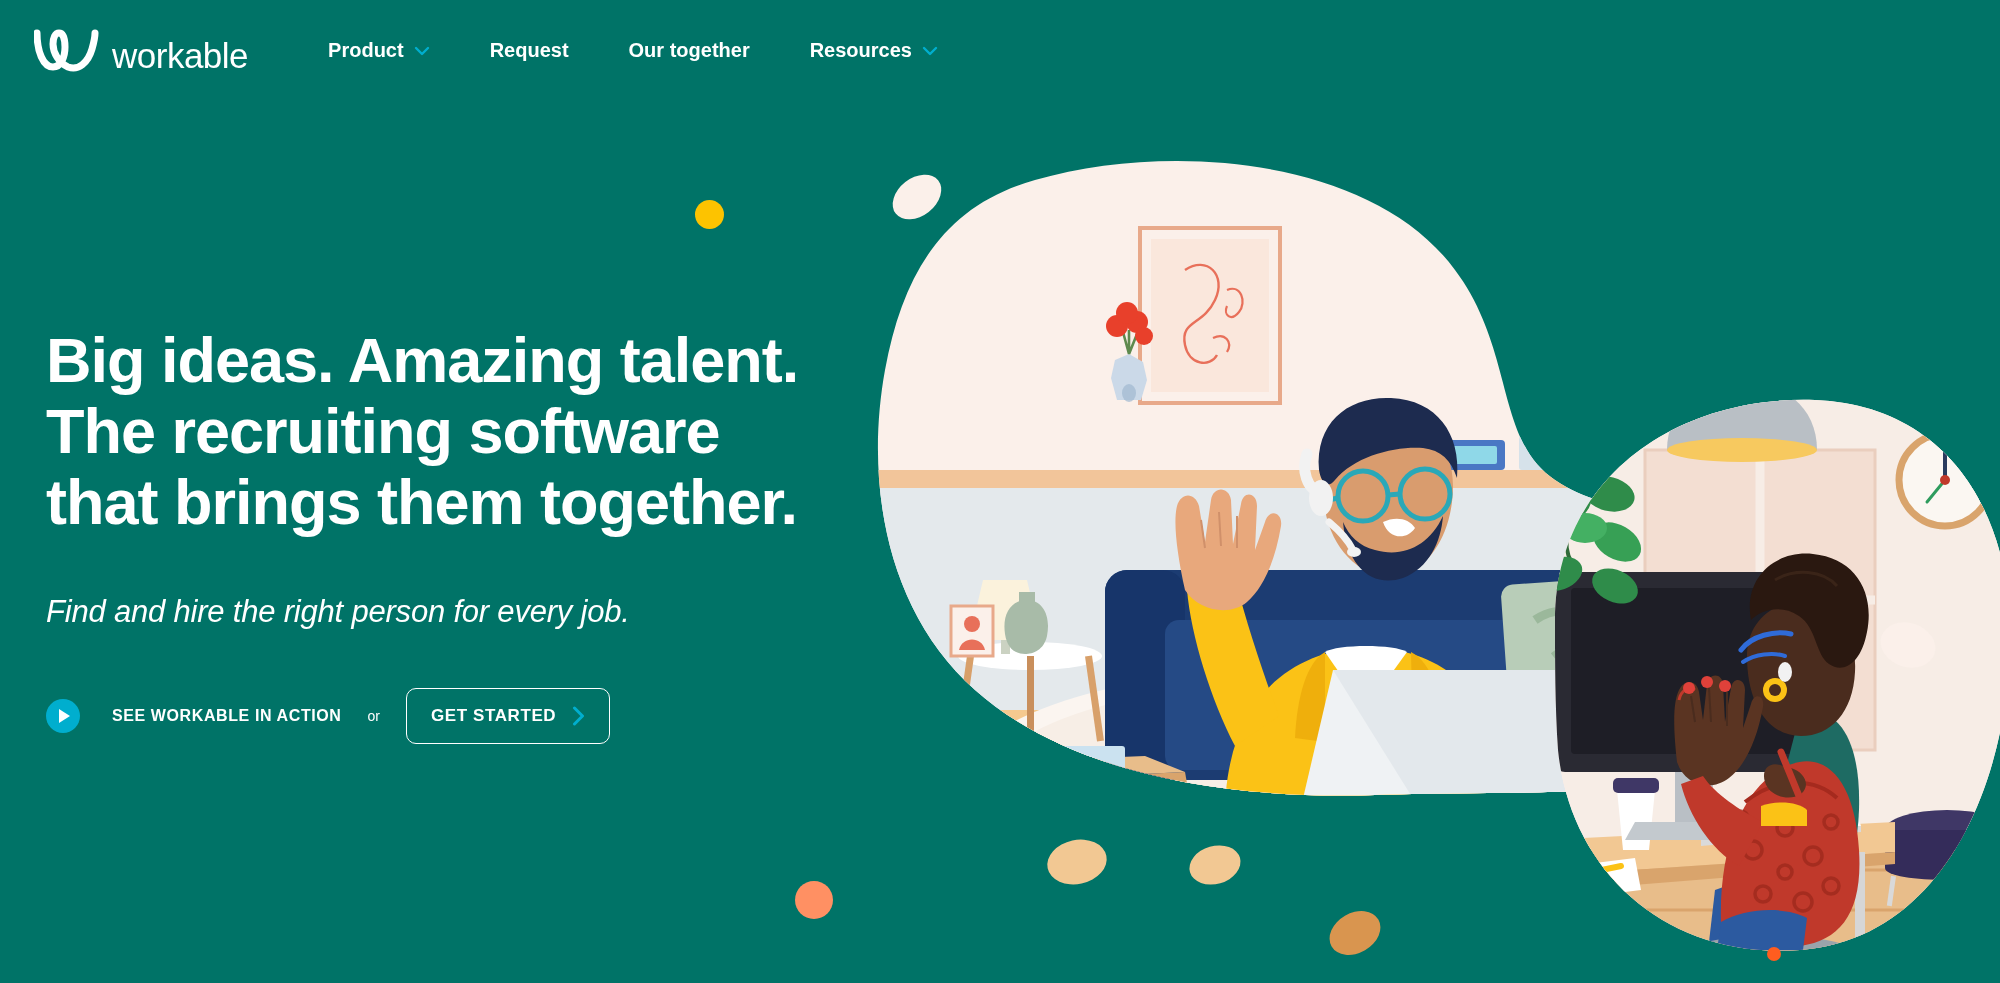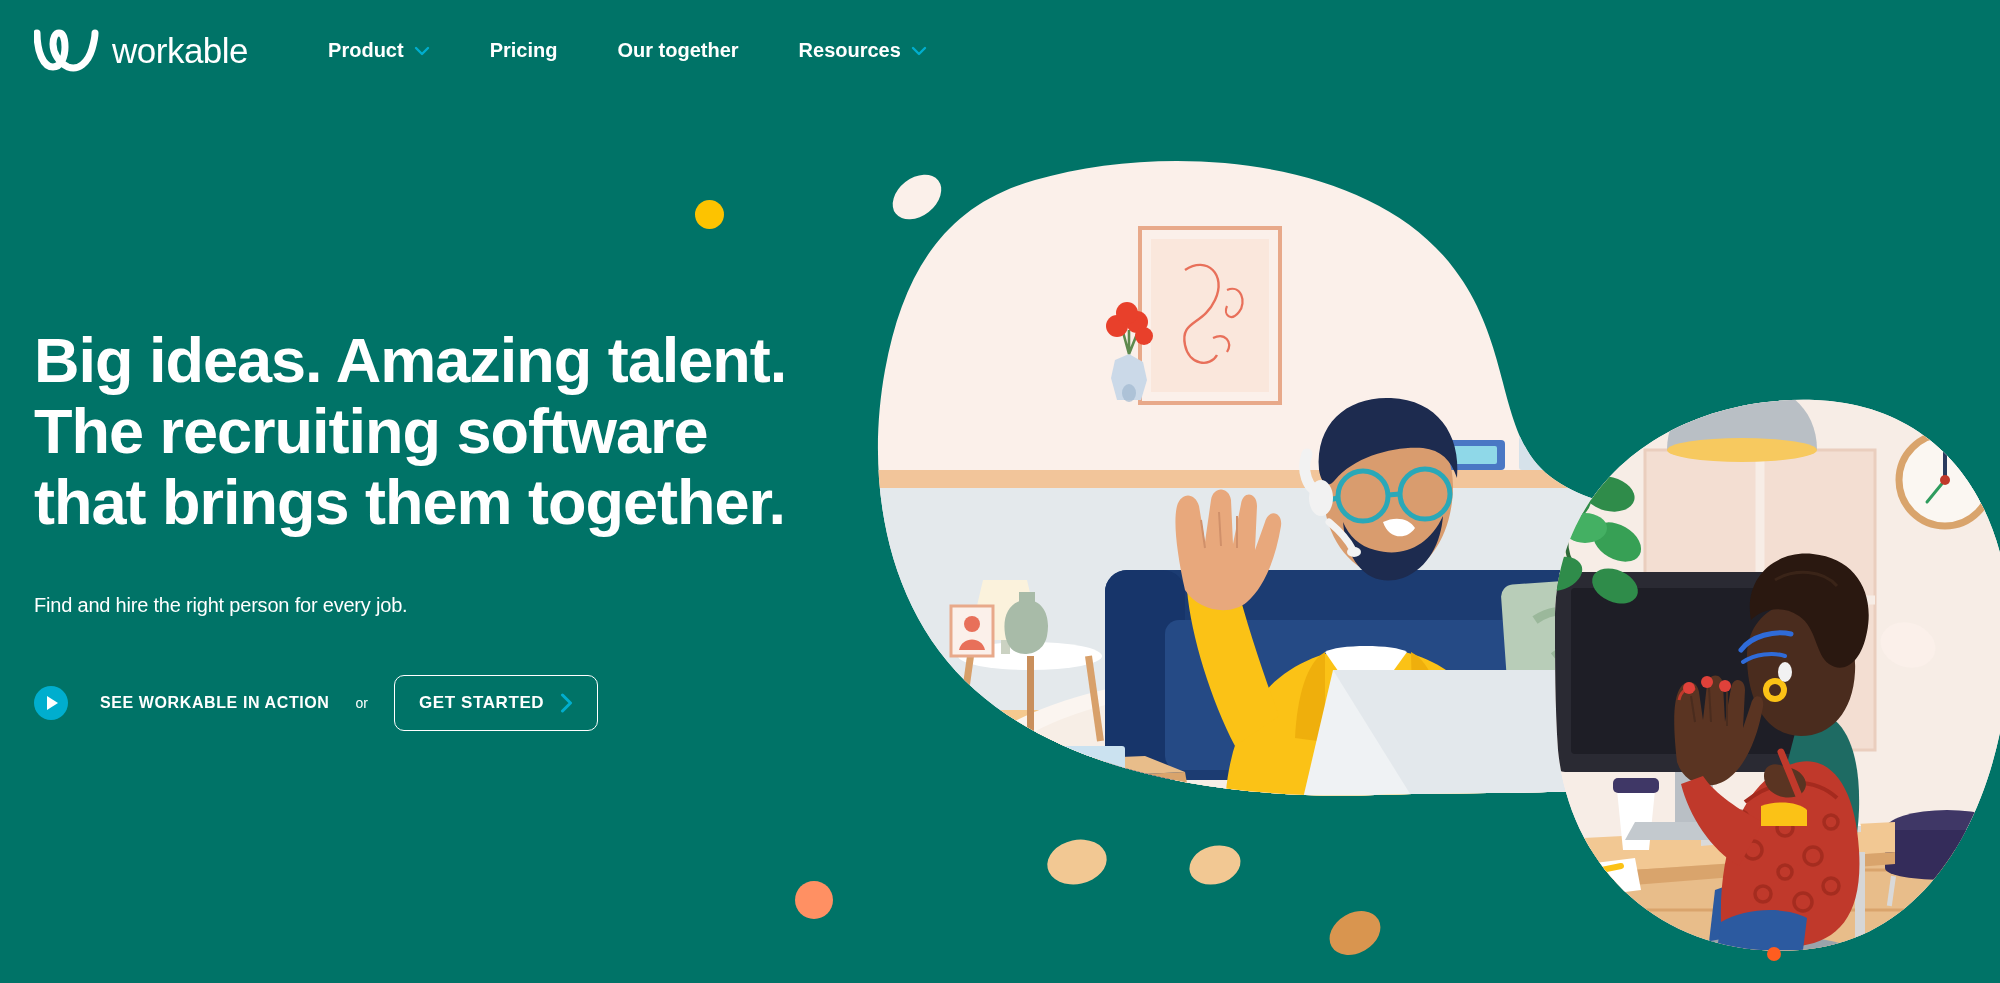--- a/index.html
+++ b/index.html
@@ -9,21 +9,21 @@
     background:#007367;
     font-family:"Liberation Sans", sans-serif;
   }
   .page { position:relative; width:2000px; height:983px; background:#007367; overflow:hidden; }
 
   
   .header {
     position:absolute; top:0; left:0; width:2000px; height:101px;
     display:flex; align-items:center; padding:0 30px 0 34px;
   }
-  .logo { display:flex; align-items:center; gap:12px; }
+  .logo { display:flex; align-items:flex-end; gap:12px; }
   .logo-mark { width:66px; height:44px; display:block; }
   .logo-word { font-size:35px; font-weight:400; color:#ffffff; letter-spacing:-0.5px; line-height:1; }
 
   .nav { display:flex; align-items:center; margin-left:56px; gap:12px; }
   .nav-item {
     display:flex; align-items:center; gap:10px;
     color:#ffffff; font-size:20px; font-weight:700;
     padding:0 24px; height:60px; cursor:pointer; white-space:nowrap;
   }
   .chev-down { width:16px; height:10px; display:block; }
@@ -40,28 +40,28 @@
   }
   .btn-white {
     background:#ffffff; border-radius:10px; color:#08675d;
     font-size:20px; font-weight:700; height:68px;
     display:flex; align-items:center; justify-content:center; gap:14px;
     padding:0 26px; margin-left:26px; cursor:pointer; white-space:nowrap;
   }
   .chev-right-cyan { width:13px; height:20px; display:block; }
 
   
-  .hero-copy { position:absolute; left:34px; top:325px; width:800px; }
+  .hero-copy { position:absolute; left:46px; top:325px; width:800px; }
   .headline {
     color:#ffffff; font-size:63px; font-weight:700;
     line-height:1.13; letter-spacing:-1px;
   }
   .subhead {
-    color:#ffffff; font-size:20px; font-weight:400;
-    margin-top:55px; letter-spacing:-0.2px;
+    color:#ffffff; font-size:31px; font-weight:400;
+    margin-top:55px; letter-spacing:-0.2px;font-style:italic;
   }
   .cta-row { display:flex; align-items:center; margin-top:58px; }
   .play-link { display:flex; align-items:center; gap:32px; cursor:pointer; }
   .play-circle {
     width:34px; height:34px; border-radius:50%; background:#00AECE;
     display:flex; align-items:center; justify-content:center; flex:0 0 auto;
   }
   .play-tri {
     width:0; height:0; border-left:11px solid #ffffff;
     border-top:7px solid transparent; border-bottom:7px solid transparent;
@@ -105,21 +105,21 @@
     <nav class="nav">
       <div class="nav-item">
         <span>Product</span>
         <span>
           <svg class="chev-down" viewBox="0 0 16 10">
               <path d="M2 2 L8 8 L14 2" fill="none" stroke="#00AECE" stroke-width="2.4" stroke-linecap="round" stroke-linejoin="round"></path>
             </svg>
         </span>
       </div>
       <div class="nav-item">
-        <span>Pricing</span>
+        <span>Request</span>
       </div>
       <div class="nav-item">
         <span>Our together</span>
       </div>
       <div class="nav-item">
         <span>Resources</span>
         <span>
           <svg class="chev-down" viewBox="0 0 16 10">
               <path d="M2 2 L8 8 L14 2" fill="none" stroke="#00AECE" stroke-width="2.4" stroke-linecap="round" stroke-linejoin="round"></path>
             </svg>

